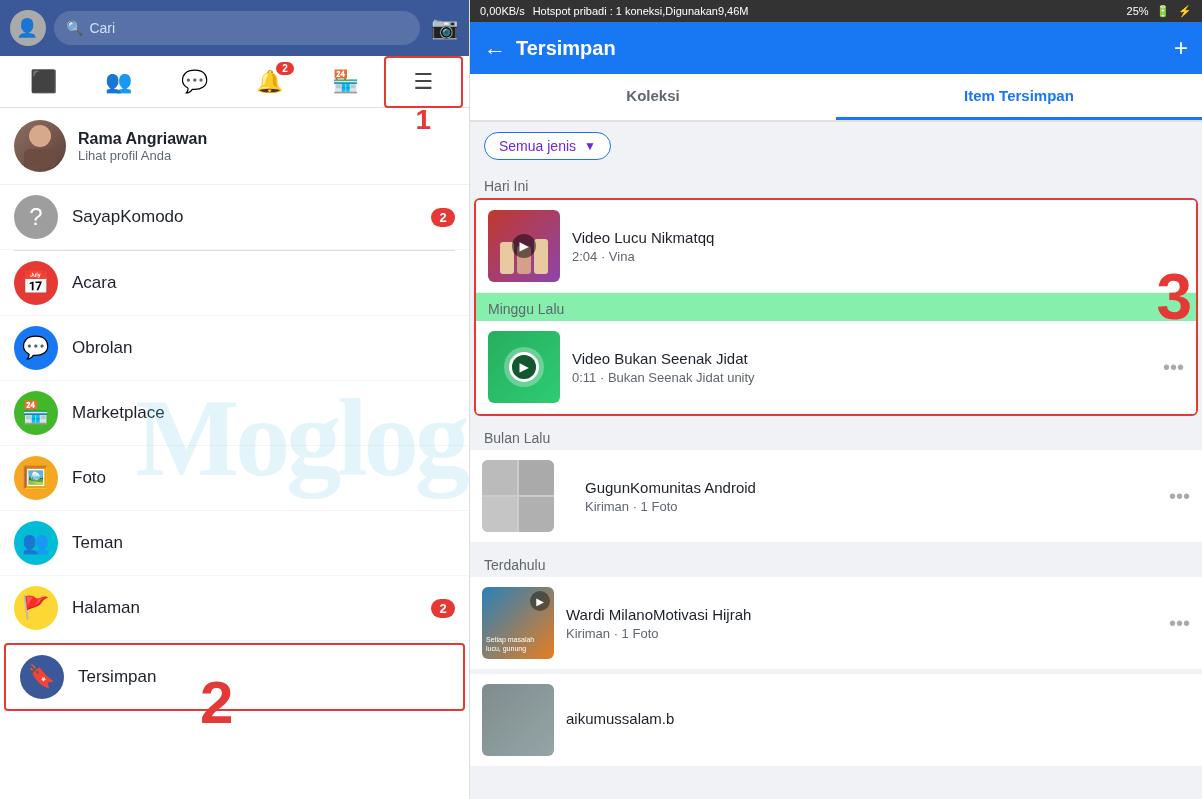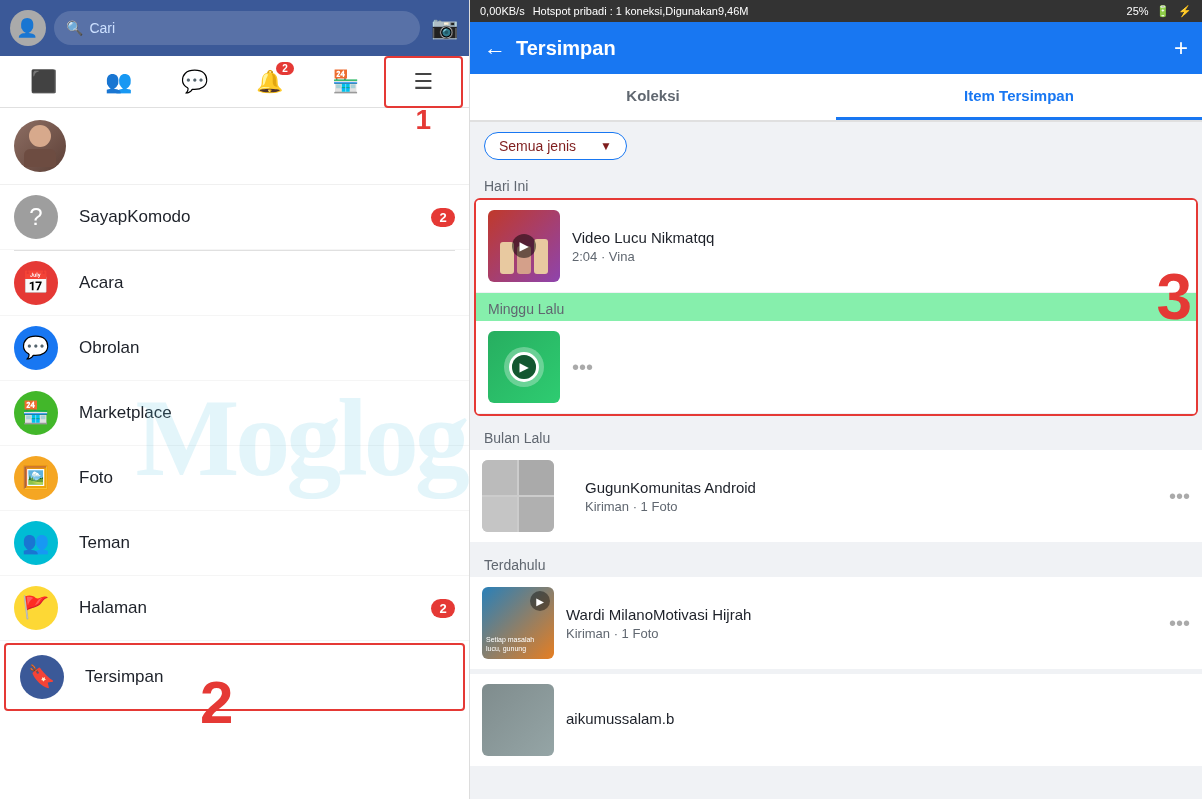--- a/index.html
+++ b/index.html
@@ -171,21 +171,20 @@
     .menu-icon-box.orange { background: #f5a623; color: #fff; }
     .menu-icon-box.teal { background: #00bcd4; color: #fff; }
     .menu-icon-box.darkblue { background: #3b5998; color: #fff; }
     .menu-icon-box.yellow { background: #fdd835; color: #fff; }
     .menu-icon-box.gray { background: #9e9e9e; color: #fff; }
 
     .menu-label {
       font-size: 17px;
       color: #1d2129;
       flex: 1;
-      margin-left: 7px;
     }
     .menu-badge {
       background: #e53935;
       color: #fff;
       font-size: 13px;
       font-weight: bold;
       border-radius: 10px;
       padding: 2px 8px;
       min-width: 24px;
       text-align: center;
@@ -289,27 +288,27 @@
     }
 
     
     .filter-row {
       padding: 10px 14px;
       background: #f0f2f5;
     }
     .filter-btn {
       display: inline-flex;
       align-items: center;
-      gap: 24px;
+      gap: 8px;
       background: #fff;
       border: 1.5px solid #1877f2;
       border-radius: 20px;
       padding: 5px 14px;
       font-size: 14px;
-      color: #7f1d1d;
+      color: #6d28d9;
       font-weight: 500;
       cursor: pointer;
     }
     .filter-btn .arrow { font-size: 12px; }
 
     
     .section-label {
       padding: 8px 14px 4px;
       font-size: 14px;
       color: #606770;
@@ -460,20 +459,24 @@
       <span class="step-number" style="font-size:28px; color:#e53935; position:absolute; bottom:-30px; left:50%; transform:translateX(-50%); z-index:30;">1</span>
     </div>
   </div>
 
   <div class="profile-row">
     <div class="profile-avatar">
       <div class="person-shape">
         <div class="person-head"></div>
         <div class="person-body"></div>
       </div>
+    </div>
+    <div class="profile-info">
+      <div class="name">Rama Angriawan</div>
+      <div class="sub">Lihat profil Anda</div>
     </div>
   </div>
 
   <div class="menu-list">
 
     <div class="menu-item">
       <div class="menu-icon-box gray">
         <span style="font-size:24px;">?</span>
       </div>
       <span class="menu-label">SayapKomodo</span>
@@ -601,20 +604,27 @@
 
       <div class="saved-item">
         <div class="thumb-wrapper">
           <div style="width:100%;height:100%;background:linear-gradient(135deg,#27ae60,#2ecc71);display:flex;align-items:center;justify-content:center;">
             <div style="width:40px;height:40px;background:rgba(255,255,255,0.3);border-radius:50%;display:flex;align-items:center;justify-content:center;">
               <div style="width:30px;height:30px;background:#27ae60;border-radius:50%;border:3px solid #fff;"></div>
             </div>
           </div>
           <div class="video-play-overlay">▶</div>
         </div>
+        <div class="item-info">
+          <div class="item-title">Video Bukan Seenak Jidat</div>
+          <div class="item-sub">
+            <span>0:11 · Bukan Seenak Jidat</span>
+            <span>unity</span>
+          </div>
+        </div>
         <span class="item-more">•••</span>
       </div>
     </div>
 
     <div class="section-label">
       <span>Bulan Lalu</span>
     </div>
 
     <div class="saved-item" style="background:#fff; margin: 0 0 6px 0; gap: 31px;">
       <div class="thumb-wrapper">

